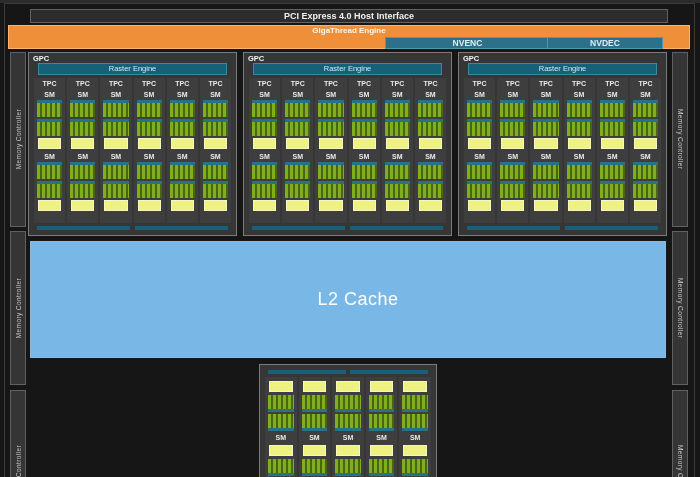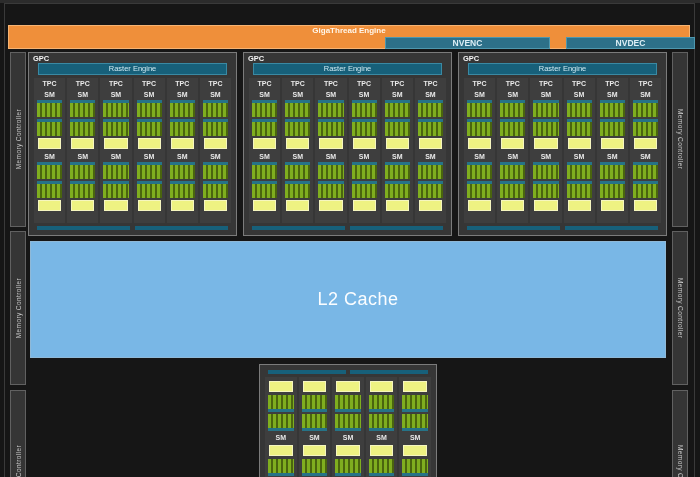--- a/index.html
+++ b/index.html
@@ -15,21 +15,21 @@
   
   #pci-bar{left:30px;top:9px;width:638px;height:14px;background:#2d2d2d;border:1px solid #636363;
     color:#efefef;font-size:9px;font-weight:700;text-align:center;line-height:12px;}
   #giga-bar{left:8px;top:25px;width:682px;height:24px;border:1px solid #f7b473;
     color:#fff6e9;font-size:8px;font-weight:700;text-align:center;line-height:9px;}
   #row3{left:8px;top:37px;width:682px;height:12px;}
   .engine-box{position:absolute;box-sizing:border-box;top:0;height:12px;font-size:8.5px;font-weight:700;
     text-align:center;line-height:10px;color:#dceef5;}
   #ofa-box{left:0;width:336px;border:1px solid #34758c;}
   #nvenc-box{left:377px;width:165px;border:1px solid #4e97ae;}
-  #nvdec-box{left:558px;width:129px;border:1px solid #4e97ae;}
+  #nvdec-box{left:539px;width:116px;border:1px solid #4e97ae;}
 
   
   .mc{width:16px;background:#353535;border:1px solid #616161;display:flex;
     align-items:center;justify-content:center;overflow:hidden;}
   .mc span{writing-mode:vertical-rl;font-size:6.5px;letter-spacing:.4px;color:#c9c9c9;white-space:nowrap;}
   .mc.left{left:10px;} .mc.right{left:672px;}
   .mc.left span{transform:rotate(180deg);}
   .mc.seg0{top:52px;height:175px;} .mc.seg1{top:231px;height:154px;} .mc.seg2{top:390px;height:170px;}
 
   
@@ -65,20 +65,21 @@
   #l2-cache{left:30px;top:241px;width:636px;height:117px;border:1px solid #8fb9d8;
     display:flex;align-items:center;justify-content:center;color:#fbfdff;font-size:18px;letter-spacing:.5px;}
 </style>
 </head>
 <body>
 
 <div id="stage">
   <div class="abs" id="top-edge"></div>
   <div class="abs" id="chip-frame"></div>
 
+  <div class="abs" id="pci-bar">PCI Express 4.0 Host Interface</div>
 
   <div class="abs" id="giga-bar" style="background: rgb(239, 143, 58);">GigaThread Engine</div>
 
   <div class="abs" id="row3">
     <div class="engine-box" id="nvenc-box" style="background: rgb(45, 112, 137);">NVENC</div>
     <div class="engine-box" id="nvdec-box" style="background: rgb(45, 112, 137);">NVDEC</div>
   </div>
 
   <div class="abs" id="gpc-row">
       <div class="gpc top">

